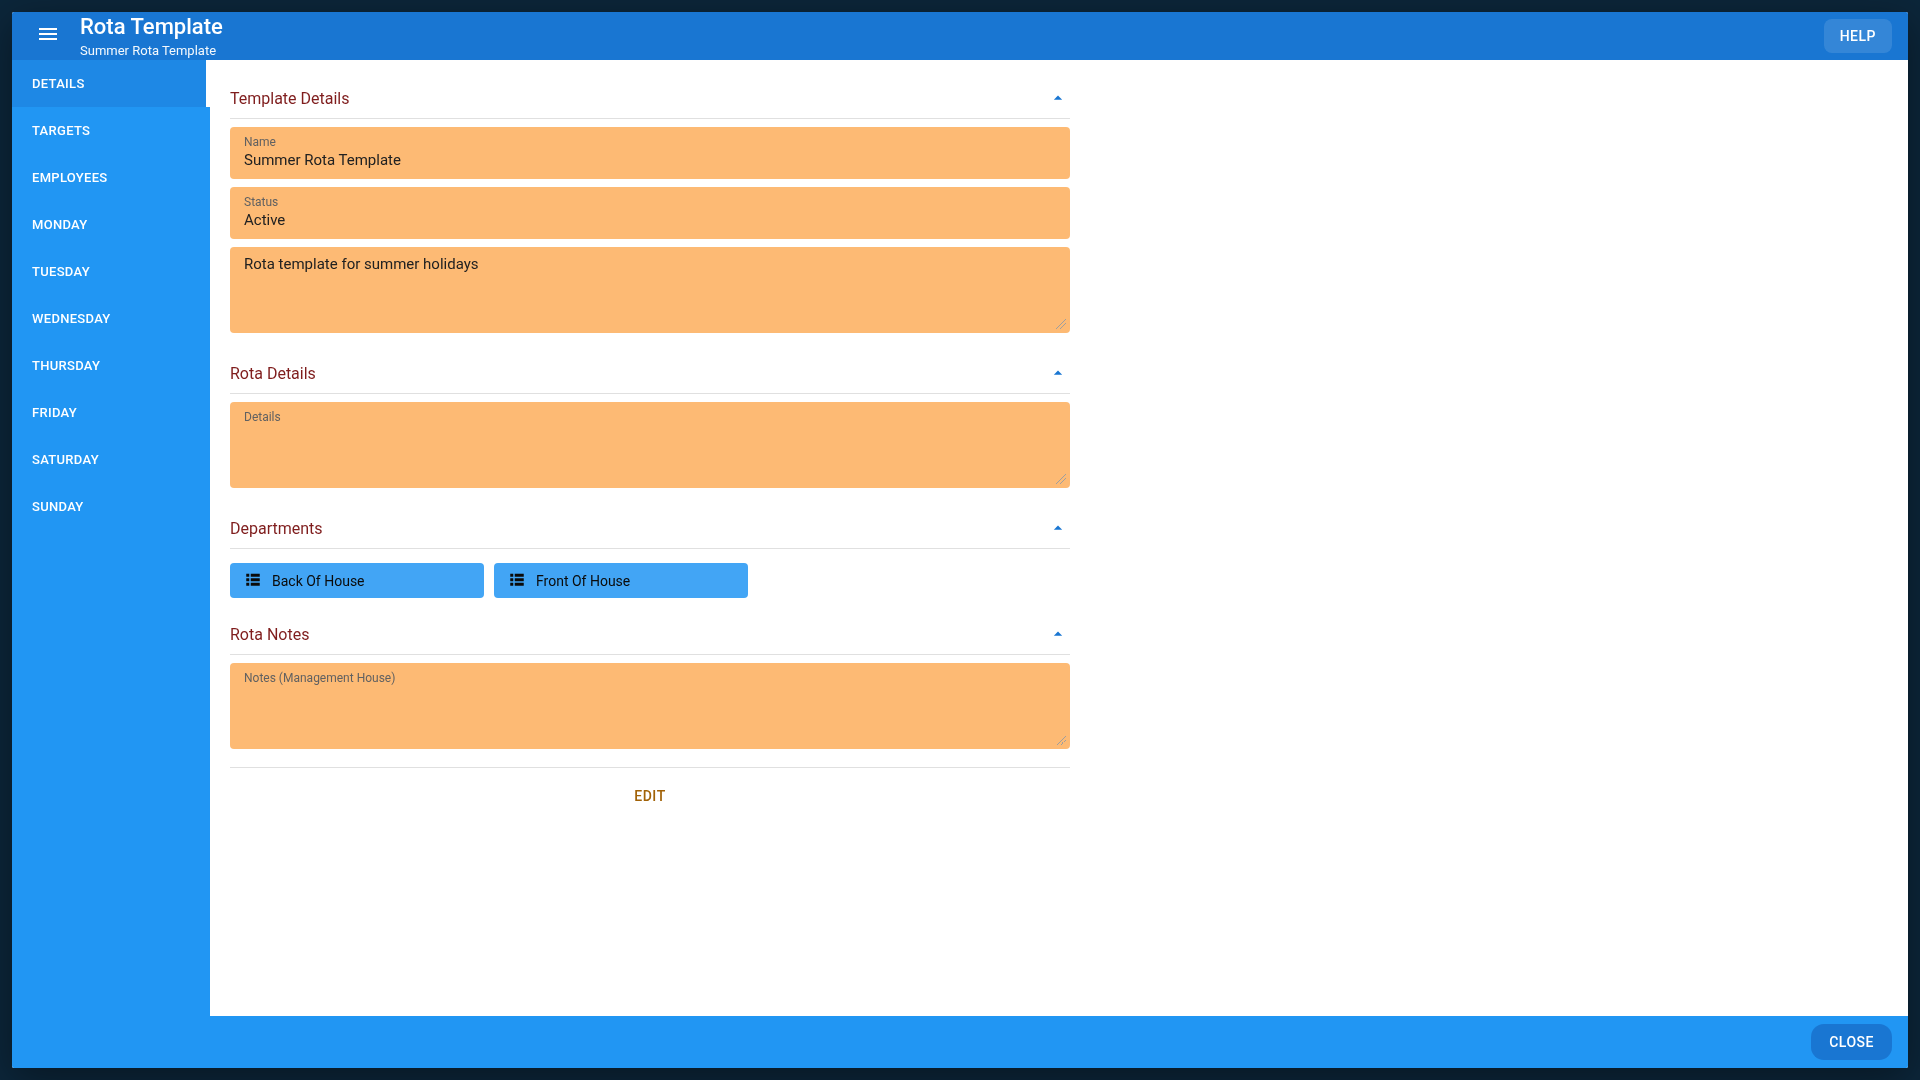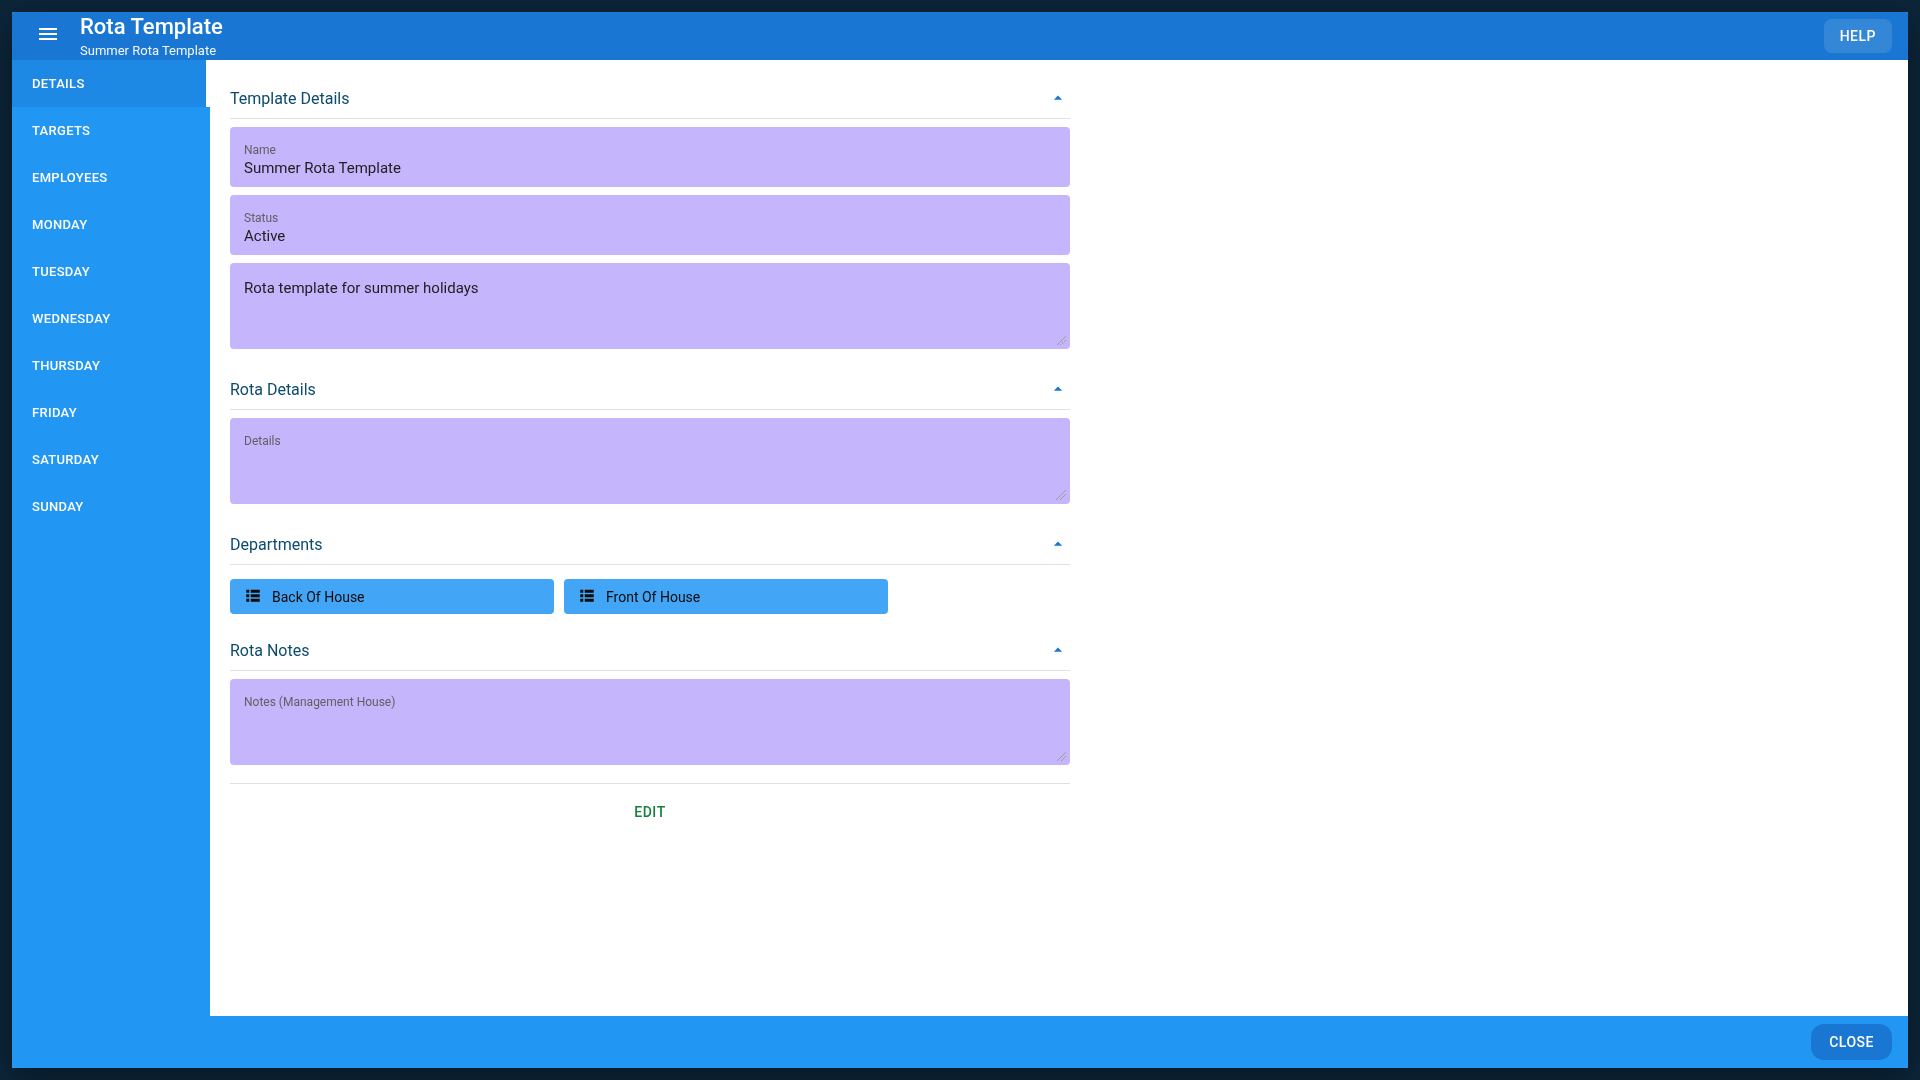--- a/index.html
+++ b/index.html
@@ -28,41 +28,41 @@
   .sidebar .item { padding: 16px 20px; font-size: 13px; font-weight: 500; letter-spacing: .3px; text-transform: uppercase; cursor: pointer; position: relative; }
   .sidebar .item.active { background: #1e88e5; }
   .sidebar .item.active::after { content: ""; position: absolute; right: 0; top: 0; bottom: 0; width: 4px; background: #fff; }
   
   
   .content { flex: 1; background: #fff; padding: 16px 20px; overflow-y: auto; }
   .content-inner { max-width: 840px; }
   
   .section { margin-bottom: 6px; }
   .section-header { display: flex; align-items: center; justify-content: space-between; padding: 10px 0 8px; border-bottom: 1px solid #e0e0e0; cursor: pointer; }
-  .section-title { font-size: 16px; color: #0c4a6e; font-weight: 400; }
+  .section-title { font-size: 16px; color: #7f1d1d; font-weight: 400; }
   .section-caret { width: 24px; height: 24px; display: flex; align-items: center; justify-content: center; }
   .section-caret svg { width: 20px; height: 20px; fill: #1976d2; }
   .section-body { padding: 8px 0 4px; }
   
-  .fld { background: #c4b5fd; border-radius: 4px; padding: 16px 14px 10px; margin-bottom: 8px; position: relative; }
+  .fld { background: #fdba74; border-radius: 4px; padding: 8px 14px 10px; margin-bottom: 8px; position: relative; }
   .fld-label { font-size: 12px; color: #616161; margin-bottom: 2px; display: block; }
   .fld-value { font-size: 15px; color: #212121; }
   .fld.textarea { min-height: 86px; }
   .fld.textarea .fld-value { min-height: 40px; }
   .fld.textarea::after { content: ""; position: absolute; right: 4px; bottom: 4px; width: 10px; height: 10px;
     background: linear-gradient(135deg, transparent 0 50%, #9e9e9e 50% 55%, transparent 55% 70%, #9e9e9e 70% 75%, transparent 75%); }
   
   .chips { display: flex; gap: 10px; flex-wrap: wrap; padding: 6px 0 4px; }
-  .chip { background: #42a5f5; color: #0d47a1; color:#10294d; color:#000; display: flex; align-items: center; gap: 10px; padding: 7px 14px; border-radius: 4px; cursor: pointer; width: 324px; }
+  .chip { background: #42a5f5; color: #0d47a1; color:#10294d; color:#000; display: flex; align-items: center; gap: 10px; padding: 7px 14px; border-radius: 4px; cursor: pointer; width: 254px; }
   .chip { color: #10355a; }
   .chip span { color: #0b0b0b; font-size: 14px; }
   .chip svg { width: 18px; height: 18px; fill: #0b0b0b; }
   
   .actions-row { border-top: 1px solid #e0e0e0; margin-top: 6px; padding: 14px 0; text-align: center; }
-  .edit-btn { color: #15803d; font-size: 14px; font-weight: 500; letter-spacing: .6px; cursor: pointer; display: inline-block; padding: 6px 12px; }
+  .edit-btn { color: #a16207; font-size: 14px; font-weight: 500; letter-spacing: .6px; cursor: pointer; display: inline-block; padding: 6px 12px; }
   
   
   .dlg-footer { background: #2196f3; display: flex; justify-content: flex-end; align-items: center; padding: 10px 16px; height: 52px; }
   .close-btn { background: #1976d2; color: #fff; font-size: 14px; font-weight: 500; letter-spacing: .5px; padding: 10px 18px; border-radius: 13px; cursor: pointer; }
 </style>
 </head>
 <body>
 
 <div class="backdrop"></div>
 

